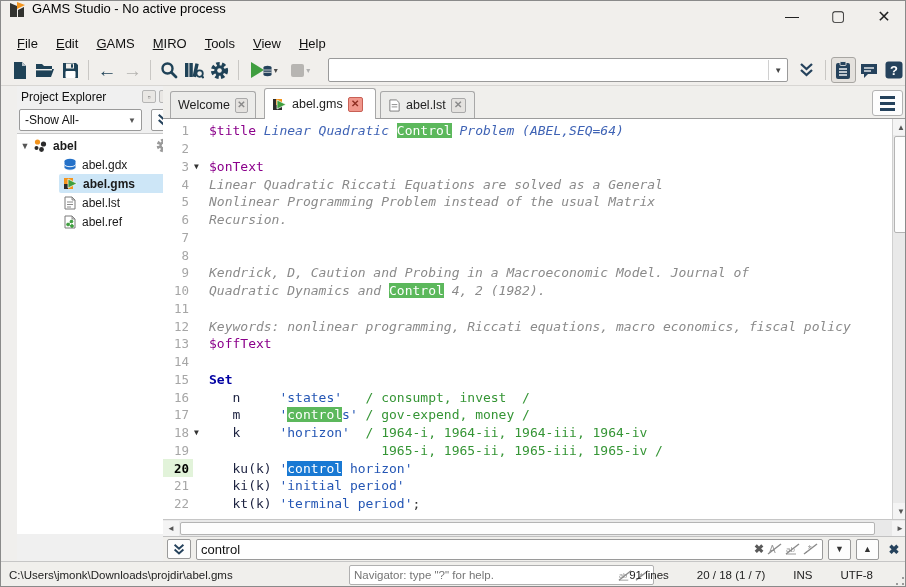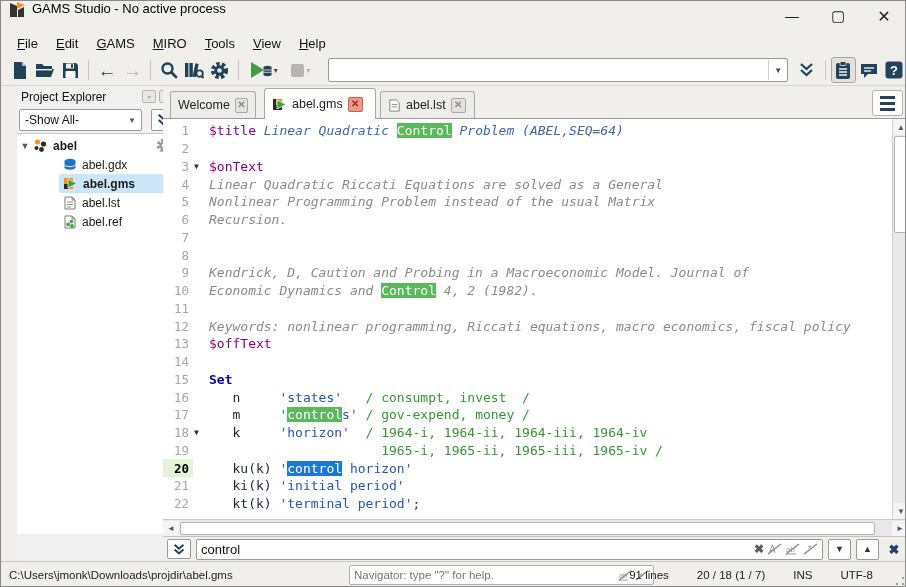--- a/index.html
+++ b/index.html
@@ -386,21 +386,21 @@
         <div id="code-lines">
             <div class="code-row"><div class="gut">1</div><div class="foldcol"></div><div class="codetxt"><span class="seg-d">$title</span><span class="seg-t"> </span><span class="seg-t">Linear Quadratic </span><span class="seg-t seg-hg">Control</span><span class="seg-t"> Problem (ABEL,SEQ=64)</span></div></div>
             <div class="code-row"><div class="gut">2</div><div class="foldcol"></div><div class="codetxt"></div></div>
             <div class="code-row"><div class="gut">3</div><div class="foldcol">▼</div><div class="codetxt"><span class="seg-d">$onText</span></div></div>
             <div class="code-row"><div class="gut">4</div><div class="foldcol"></div><div class="codetxt"><span class="seg-c">Linear Quadratic Riccati Equations are solved as a General</span></div></div>
             <div class="code-row"><div class="gut">5</div><div class="foldcol"></div><div class="codetxt"><span class="seg-c">Nonlinear Programming Problem instead of the usual Matrix</span></div></div>
             <div class="code-row"><div class="gut">6</div><div class="foldcol"></div><div class="codetxt"><span class="seg-c">Recursion.</span></div></div>
             <div class="code-row"><div class="gut">7</div><div class="foldcol"></div><div class="codetxt"></div></div>
             <div class="code-row"><div class="gut">8</div><div class="foldcol"></div><div class="codetxt"></div></div>
             <div class="code-row"><div class="gut">9</div><div class="foldcol"></div><div class="codetxt"><span class="seg-c">Kendrick, D, Caution and Probing in a Macroeconomic Model. Journal of</span></div></div>
-            <div class="code-row"><div class="gut">10</div><div class="foldcol"></div><div class="codetxt"><span class="seg-c">Economic Dynamics and </span><span class="seg-c seg-hg">Control</span><span class="seg-c"> 4, 2 (1982).</span></div></div>
+            <div class="code-row"><div class="gut">10</div><div class="foldcol"></div><div class="codetxt"><span class="seg-c">Quadratic Dynamics and </span><span class="seg-c seg-hg">Control</span><span class="seg-c"> 4, 2 (1982).</span></div></div>
             <div class="code-row"><div class="gut">11</div><div class="foldcol"></div><div class="codetxt"></div></div>
             <div class="code-row"><div class="gut">12</div><div class="foldcol"></div><div class="codetxt"><span class="seg-c">Keywords: nonlinear programming, Riccati equations, macro economics, fiscal policy</span></div></div>
             <div class="code-row"><div class="gut">13</div><div class="foldcol"></div><div class="codetxt"><span class="seg-d">$offText</span></div></div>
             <div class="code-row"><div class="gut">14</div><div class="foldcol"></div><div class="codetxt"></div></div>
             <div class="code-row"><div class="gut">15</div><div class="foldcol"></div><div class="codetxt"><span class="seg-k">Set</span></div></div>
             <div class="code-row"><div class="gut">16</div><div class="foldcol"></div><div class="codetxt"><span class="seg-i">   n     </span><span class="seg-s">'states'</span><span class="seg-p">   </span><span class="seg-g">/ consumpt, invest  /</span></div></div>
             <div class="code-row"><div class="gut">17</div><div class="foldcol"></div><div class="codetxt"><span class="seg-i">   m     </span><span class="seg-s">'</span><span class="seg-s seg-hg">control</span><span class="seg-s">s'</span><span class="seg-p"> </span><span class="seg-g">/ gov-expend, money /</span></div></div>
             <div class="code-row"><div class="gut">18</div><div class="foldcol">▼</div><div class="codetxt"><span class="seg-i">   k     </span><span class="seg-s">'horizon'</span><span class="seg-p">  </span><span class="seg-g">/ 1964-i, 1964-ii, 1964-iii, 1964-iv</span></div></div>
             <div class="code-row"><div class="gut">19</div><div class="foldcol"></div><div class="codetxt"><span class="seg-g">                      1965-i, 1965-ii, 1965-iii, 1965-iv /</span></div></div>
             <div class="code-row"><div class="gut cur">20</div><div class="foldcol"></div><div class="codetxt"><span class="seg-i">   ku(k) </span><span class="seg-s">'</span><span class="seg-s seg-hb">control</span><span class="seg-s"> horizon'</span></div></div>

